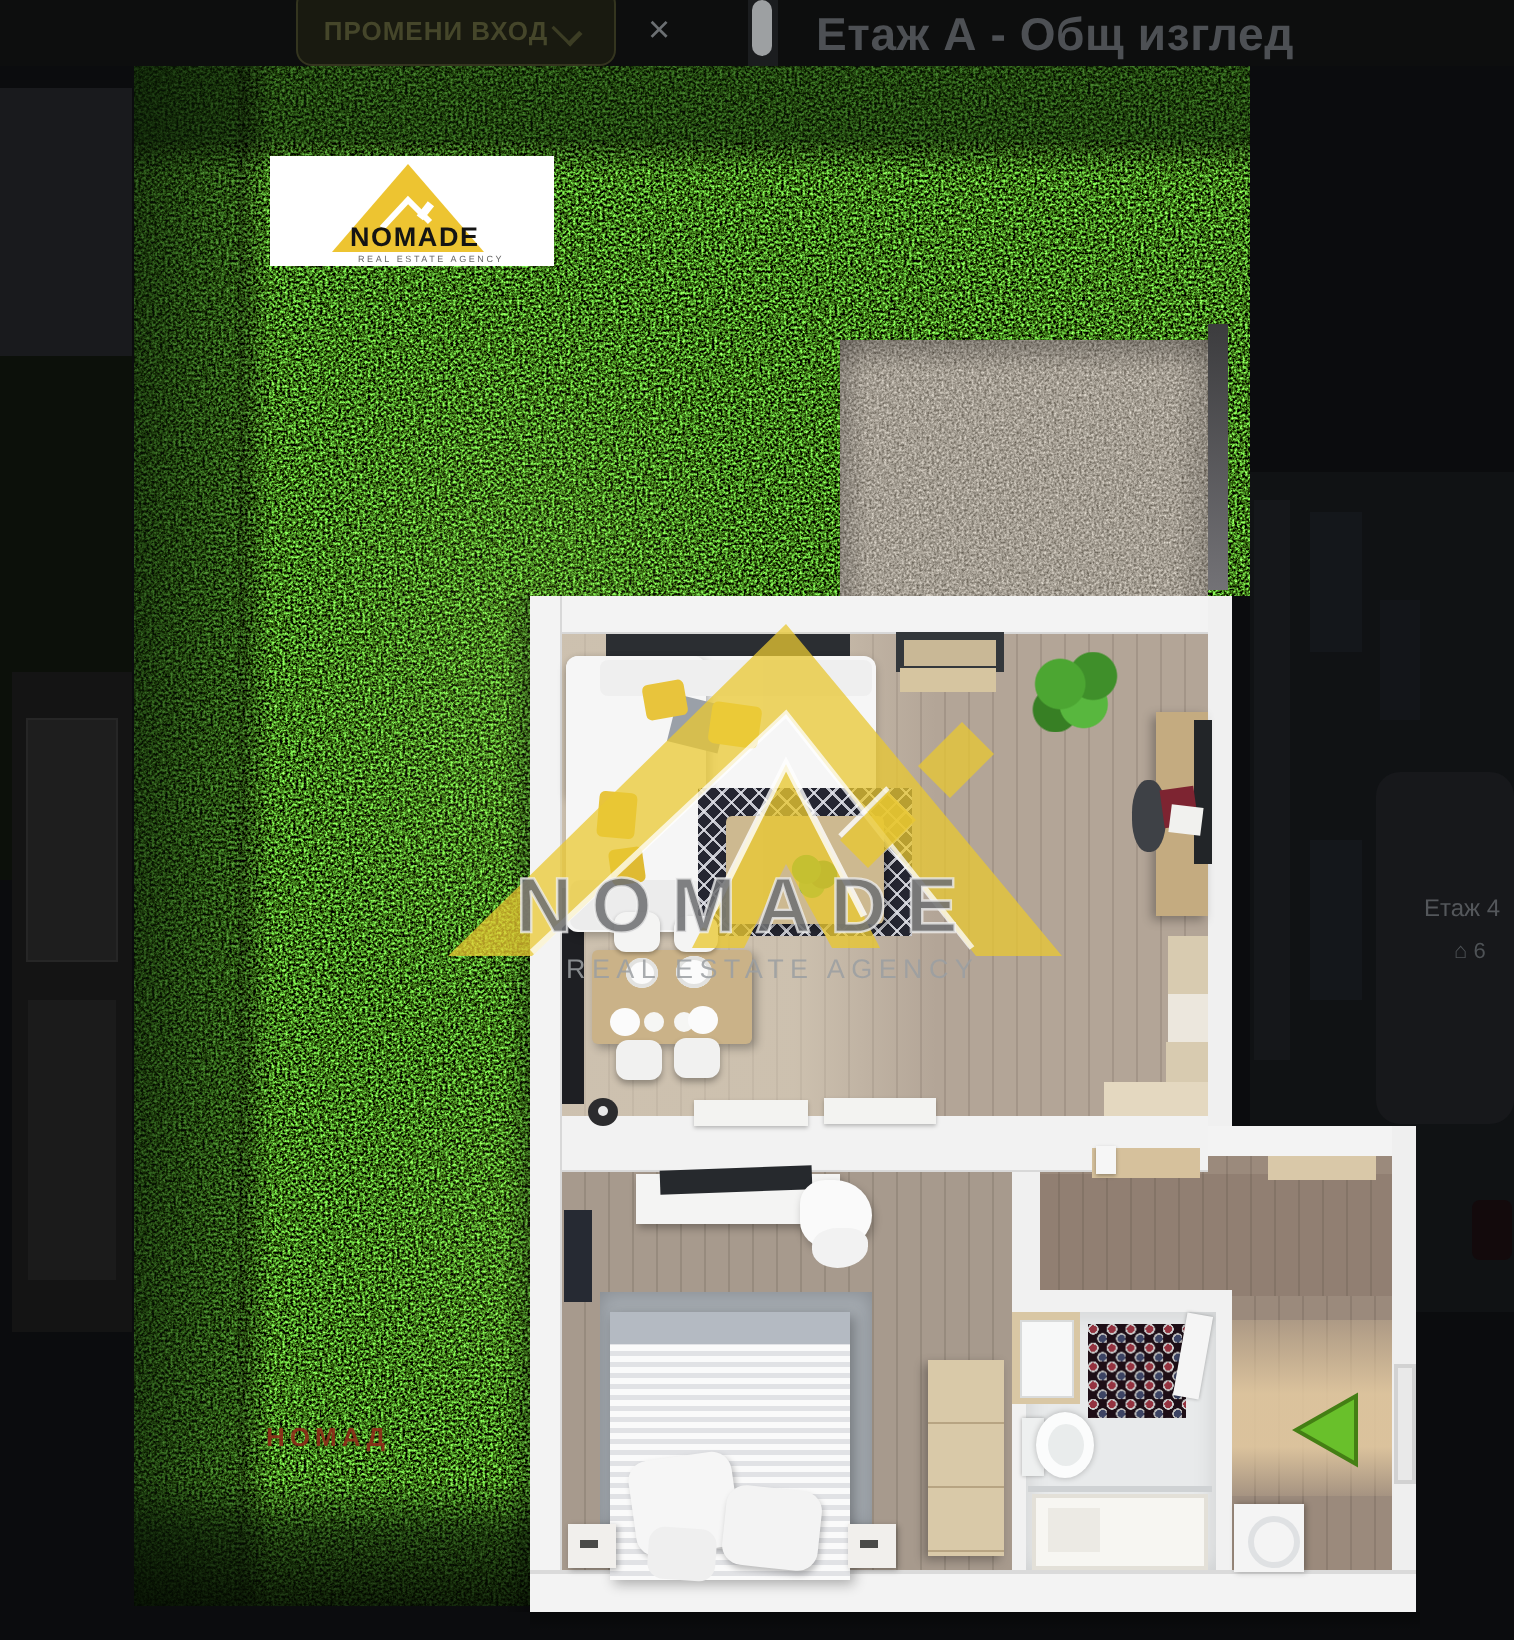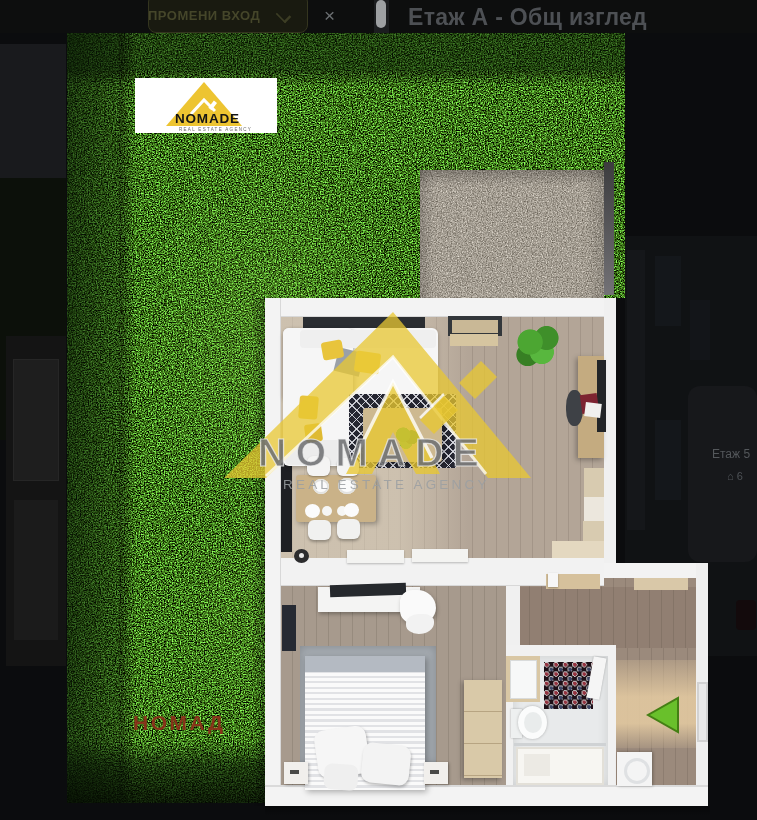--- a/index.html
+++ b/index.html
@@ -4,21 +4,21 @@
 <style>
 html,body{margin:0;padding:0;width:757px;height:820px;background:#0b0c0e;overflow:hidden;font-family:"Liberation Sans",sans-serif;}
 .a{position:absolute;}
 </style>
 </head>
 <body>
 
 <div class="a" style="left:0;top:0;width:757px;height:33px;background:#0d0e0e;"></div>
 
 <div class="a" style="left:148px;top:-6px;width:158px;height:37px;border:1.5px solid #34351f;border-radius:8px;background:#191a10;"></div>
-<div class="a" style="left:148px;top:8px;width:140px;text-align:left;font-size:13px;font-weight:bold;letter-spacing:.5px;color:#45462a;">ПРОМЕНИ ВХОД</div>
+<div class="a" style="left:148px;top:8px;width:140px;text-align:center;font-size:13px;font-weight:bold;letter-spacing:.5px;color:#45462a;">ПРОМЕНИ ВХОД</div>
 
 <div class="a" style="left:278px;top:10px;width:9px;height:9px;border-right:2px solid #3c3d24;border-bottom:2px solid #3c3d24;transform:rotate(45deg) scale(1.2,.8);"></div>
 
 <div class="a" style="left:324px;font-size:19px;color:#6b6f72;top:5px;">×</div>
 
 <div class="a" style="left:374px;top:0;width:15px;height:62px;background:#1b1d1f;"></div>
 <div class="a" style="left:376px;top:0;width:10px;height:28px;background:#9da0a2;border-radius:5px;"></div>
 
 <div class="a" style="left:408px;top:4px;font-size:23px;font-weight:bold;letter-spacing:.3px;color:#4d5054;">Етаж А - Общ изглед</div>
 
@@ -33,21 +33,21 @@
 <div class="a" style="left:14px;top:500px;width:44px;height:140px;background:#1b1b1b;"></div>
 
 <div class="a" style="left:625px;top:236px;width:132px;height:420px;background:#101214;"></div>
 <div class="a" style="left:627px;top:250px;width:18px;height:280px;background:#15171a;"></div>
 <div class="a" style="left:655px;top:256px;width:26px;height:70px;background:#14171b;"></div>
 <div class="a" style="left:655px;top:420px;width:26px;height:80px;background:#14171b;"></div>
 <div class="a" style="left:690px;top:300px;width:20px;height:60px;background:#131519;"></div>
 
 <div class="a" style="left:688px;top:386px;width:69px;height:176px;background:#17181b;border-radius:12px;"></div>
 
-<div class="a" style="left:712px;top:447px;font-size:12px;color:#54575b;">Етаж 5</div>
+<div class="a" style="left:712px;top:447px;font-size:12px;color:#54575b;">Етаж 4</div>
 
 <div class="a" style="left:727px;top:470px;font-size:11px;color:#4e5256;">⌂ 6</div>
 
 <div class="a" style="left:736px;top:600px;width:20px;height:30px;background:#130a0c;border-radius:4px;"></div>
 
 <svg class="a" style="left:67px;top:33px" width="558" height="770">
 <defs>
 <filter id="fg" x="0" y="0" width="100%" height="100%" color-interpolation-filters="sRGB">
 <feTurbulence type="fractalNoise" baseFrequency="0.75" numOctaves="3" seed="11"></feTurbulence>
 <feColorMatrix type="matrix" values="1.2 0 0 0 -0.36  2.2 0 0 0 -0.64  1.0 0 0 0 -0.40  0 0 0 0 1"></feColorMatrix>
@@ -60,21 +60,21 @@
 <div class="a" style="left:140px;top:420px;width:260px;height:360px;background:radial-gradient(ellipse 55% 45% at 50% 55%,rgba(140,190,70,.10),rgba(0,0,0,0) 70%);"></div>
 
 <div class="a" style="left:67px;top:33px;width:558px;height:38px;background:rgba(10,26,6,.55);"></div>
 <div class="a" style="left:67px;top:71px;width:558px;height:16px;background:linear-gradient(rgba(0,0,0,.45),rgba(0,0,0,0));"></div>
 
 <div class="a" style="left:67px;top:33px;width:52px;height:770px;background:linear-gradient(90deg,rgba(8,22,5,.68),rgba(8,22,5,.38));"></div>
 <div class="a" style="left:119px;top:33px;width:17px;height:770px;background:linear-gradient(90deg,rgba(0,0,0,.48),rgba(0,0,0,0));"></div>
 
 <div class="a" style="left:67px;top:740px;width:198px;height:63px;background:linear-gradient(rgba(0,0,0,0),rgba(8,20,5,.60) 40%,rgba(4,10,2,.85));"></div>
 
-<div class="a" style="left:133px;top:711px;font-size:21px;font-weight:bold;letter-spacing:2.5px;color:rgba(140,46,26,.92);">НОМАД</div>
+<div class="a" style="left:133px;top:711px;font-size:13px;font-weight:bold;letter-spacing:2.5px;color:rgba(140,46,26,.92);">НОМАД</div>
 
 <svg class="a" style="left:420px;top:170px" width="184" height="128">
 <defs>
 <filter id="fc" x="0" y="0" width="100%" height="100%" color-interpolation-filters="sRGB">
 <feTurbulence type="fractalNoise" baseFrequency="0.8" numOctaves="3" seed="4"></feTurbulence>
 <feColorMatrix type="matrix" values="0.75 0 0 0 0.28  0.75 0 0 0 0.26  0.75 0 0 0 0.22  0 0 0 0 1"></feColorMatrix>
 </filter>
 </defs>
 <rect width="184" height="128" filter="url(#fc)"></rect>
 </svg>

